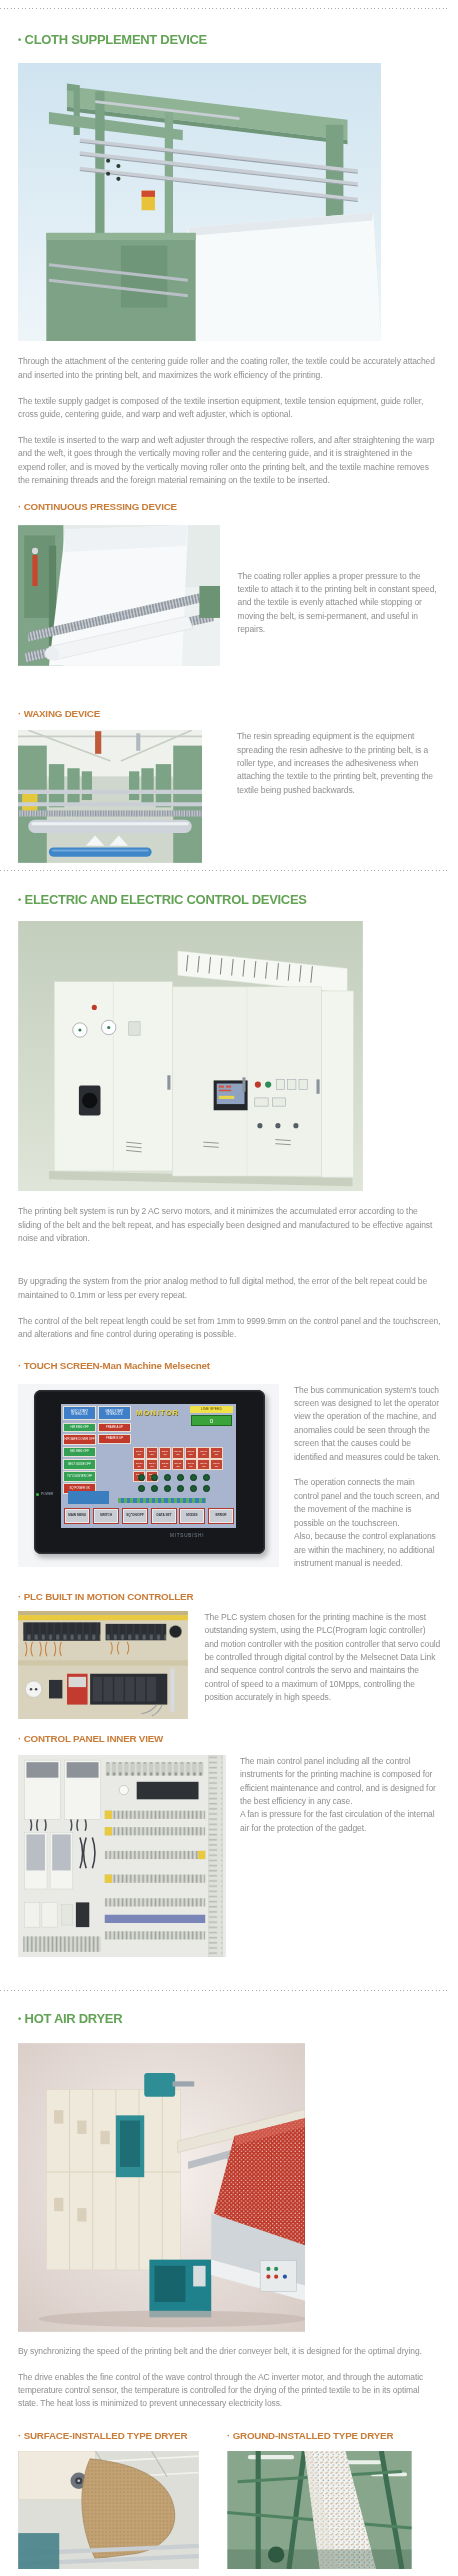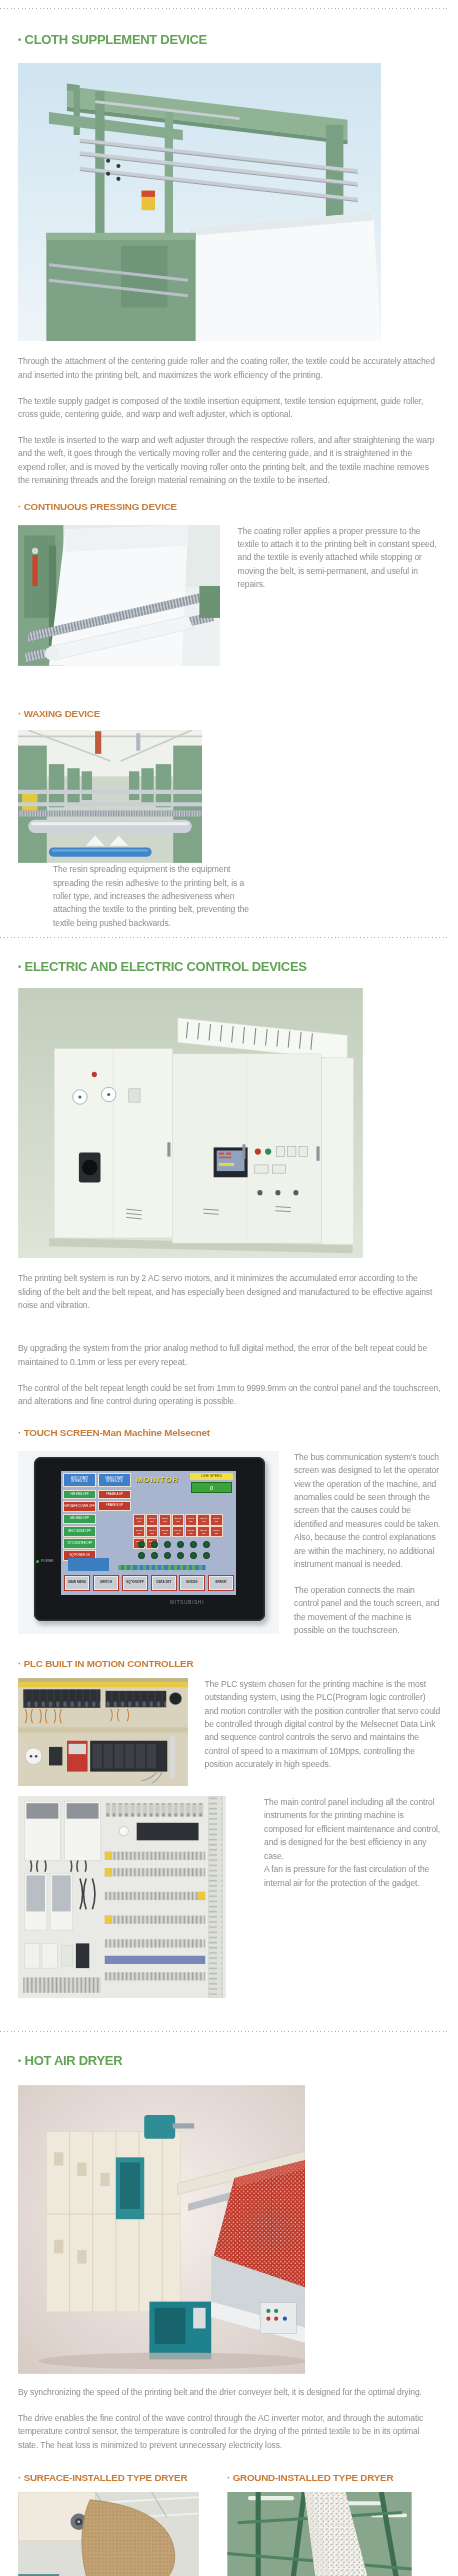--- a/index.html
+++ b/index.html
@@ -138,30 +138,30 @@
           <circle cx="33" cy="50" r="6" fill="#d8d8d8"></circle>
           <polygon points="92,8 330,0 318,273 60,273" fill="#f7f9fa"></polygon>
           <polygon points="92,8 330,0 326,40 90,52" fill="#eef2f4"></polygon>
           <polygon points="20,208 372,128 372,146 20,226" fill="url(#corr)"></polygon>
           <polygon points="14,248 380,168 380,186 14,266" fill="url(#corr)"></polygon>
           <polygon points="60,236 330,176 340,200 70,262" fill="#f2f4f6" stroke="#d8dde1"></polygon>
           <ellipse cx="66" cy="249" rx="14" ry="13" fill="#eceff1"></ellipse>
           <rect x="352" y="118" width="40" height="62" fill="#6c9374"></rect>
         </svg>
       </div>
-      <div class="sidetext" style="margin-left:17.5px;width:203px;">
+      <div class="sidetext" style="margin-left:17.5px;width:203px;margin-top:45px;">
         <p>The coating roller applies a proper pressure to the textile to attach it to the printing belt in constant speed, and the textile is evenly attached while stopping or moving the belt, is semi-permanent, and useful in repairs.</p>
       </div>
     </div>
 
     <div class="sub" style="margin-top:42px;">
       <span class="dot">·</span><span>WAXING DEVICE</span>
     </div>
 
-    <div class="row" style="margin-top:11.3px;flex-direction:column;">
+    <div class="row" style="margin-top:11.3px;">
       <div class="ph" style="width:184px;height:133px;">
         <svg viewBox="0 0 358 258">
           <defs>
               <pattern id="corr2" width="5" height="12" patternUnits="userSpaceOnUse">
                 <rect width="5" height="12" fill="#c4cad0"></rect>
                 <rect width="2.5" height="12" fill="#8f979f"></rect>
               </pattern>
             </defs>
           <rect width="358" height="258" fill="#dfe5dd"></rect>
           <rect width="358" height="90" fill="#eff1ec"></rect>
@@ -399,22 +399,22 @@
           <div class="btm" style="left:3.1px;">MAIN MENU</div>
           <div class="btm" style="left:32px;">SWITCH</div>
           <div class="btm" style="left:61px;">SQ"ON/OFF</div>
           <div class="btm" style="left:90px;">DATA SET</div>
           <div class="btm" style="left:118px;">MODES</div>
           <div class="btm" style="left:147px;">ERROR</div>
         </div>
       </div>
       <div class="sidetext" style="margin-left:15px;width:147px;">
         <p>The bus communication system's touch screen was designed to let the operator view the operation of the machine, and anomalies could be seen through the screen that the causes could be identified and measures could be taken.</p>
+        <p style="margin-top:12.4px;">The operation connects the main control panel and the touch screen, and the movement of the machine is possible on the touchscreen.</p>
         <p>Also, because the control explanations are within the machinery, no additional instrument manual is needed.</p>
-        <p style="margin-top:12.4px;">The operation connects the main control panel and the touch screen, and the movement of the machine is possible on the touchscreen.</p>
       </div>
     </div>
 
     <div class="sub" style="margin-top:20.6px;">
       <span class="dot">·</span><span>PLC BUILT IN MOTION CONTROLLER</span>
     </div>
 
     <div class="row" style="margin-top:8.2px;">
       <div class="ph" style="width:170px;height:108px;">
         <svg viewBox="0 0 330 210">
@@ -463,22 +463,25 @@
               <path d="M270,182 q-10,14 -30,18"></path>
               <path d="M280,182 q-6,16 -20,22"></path>
             </g>
         </svg>
       </div>
       <div class="sidetext" style="margin-left:16.5px;width:236px;">
         <p>The PLC system chosen for the printing machine is the most outstanding system, using the PLC(Program logic controller) and motion controller with the position controller that servo could be controlled through digital control by the Melsecnet Data Link and sequence control controls the servo and maintains the control of speed to a maximum of 10Mpps, controlling the position accurately in high speeds.</p>
       </div>
     </div>
 
-
-    <div class="row" style="margin-top:10.3px;gap:24px;">
+    <div class="sub" style="margin-top:14.4px;">
+      <span class="dot">·</span><span>CONTROL PANEL INNER VIEW</span>
+    </div>
+
+    <div class="row" style="margin-top:10.3px;">
       <div class="ph" style="width:208px;height:202px;">
         <svg viewBox="0 0 403 392">
           <defs>
             <pattern id="comb" width="8" height="16" patternUnits="userSpaceOnUse">
                 <rect width="8" height="16" fill="#d7dad4"></rect>
                 <rect x="1" width="3" height="16" fill="#9ea29a"></rect>
               </pattern>
             <pattern id="duct" width="26" height="10" patternUnits="userSpaceOnUse">
                 <rect width="26" height="10" fill="#dfe1db"></rect>
                 <rect x="4" y="3" width="18" height="3" fill="#b9bcb4"></rect>

